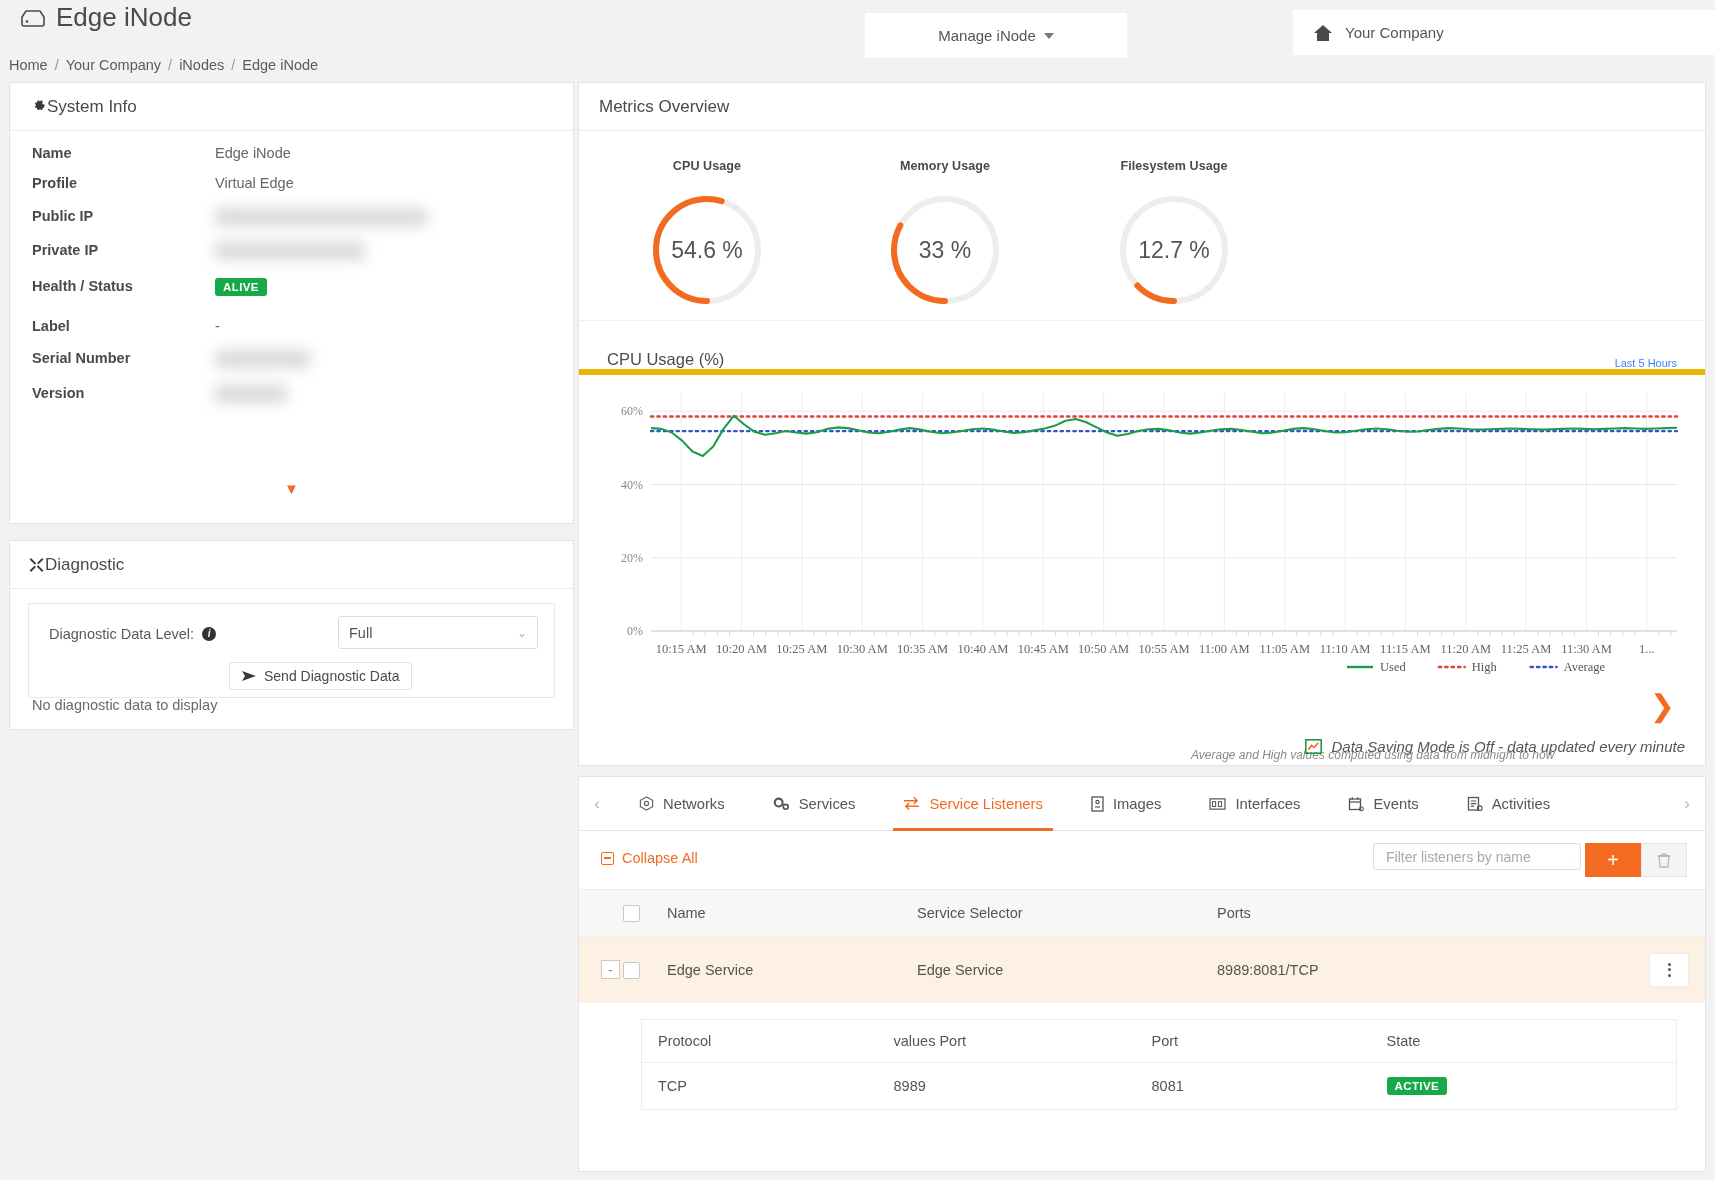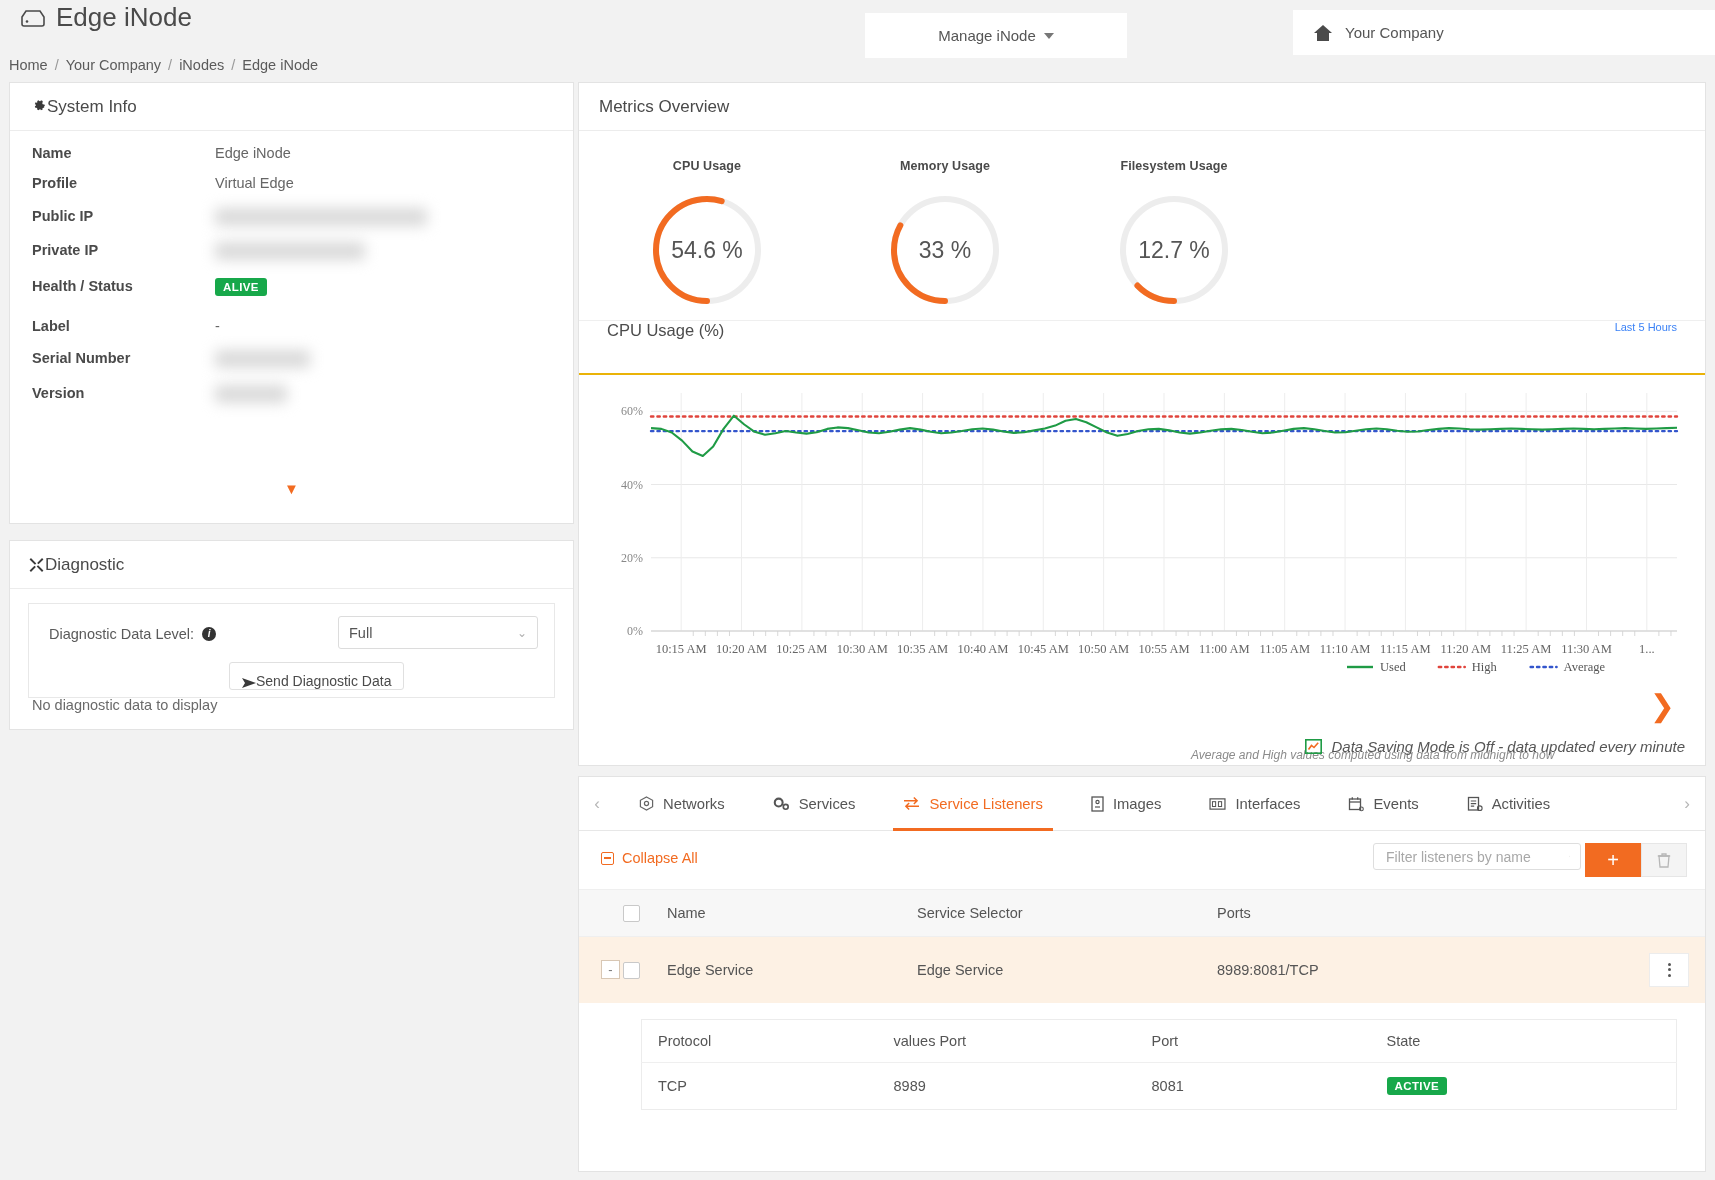--- a/index.html
+++ b/index.html
@@ -81,39 +81,39 @@
   .sel {
     position:absolute; right:16px; top:12px; width:200px; height:33px;
     border:1px solid #dcdcdc; background:#fff; border-radius:3px;
     display:flex; align-items:center; padding:0 10px;
     color:#555; font-size:14.5px; cursor:pointer;
   }
   .sel .chev { margin-left:auto; color:#b0b0b0; font-size:12px; }
   .send-btn {
     position:absolute; left:200px; top:58px; height:28px;
     background:#fff; border:1px solid #e0e0e0; border-radius:3px;
-    display:flex; align-items:flex-end; padding:0 12px;
+    display:flex; align-items:center; gap:8px; padding:0 12px;
     font-size:14px; color:#4a4a4a; cursor:pointer;
   }
   .nodiag { position:absolute; left:22px; bottom:16px; font-size:14.5px; color:#6a6a6a; }
 
   
   .metrics { position:absolute; left:578px; top:82px; right:9px; height:684px; }
   .gauges { position:relative; height:190px; border-bottom:1px solid #efefef; }
   .gauge { position:absolute; top:28px; width:200px; text-align:center; }
   .gauge .glabel { font-size:12.5px; font-weight:bold; color:#4a4a4a; letter-spacing:.1px;}
   .gauge .gwrap { position:relative; width:118px; height:118px; margin:18px auto 0; }
   .gauge .gval {
     position:absolute; inset:0; display:flex; align-items:center; justify-content:center;
     font-size:23px; color:#555;
   }
 
   .chart-head {
-    position:relative; height:54px; display:flex; align-items:flex-start;
-    padding:0 28px; border-bottom:2px solid #eab308;
+    position:relative; height:54px; display:flex; align-items:flex-end;
+    padding:0 28px; border-bottom:6px solid #eab308;
   }
   .chart-title { font-size:16.5px; color:#4c4c4c; }
   .chart-range { margin-left:auto; font-size:11px; color:#3b82f6; }
   .chart-area { position:relative; height:320px; }
   .chart-note {
     position:absolute; left:612px; top:665px;
     font-size:12px; font-style:italic; color:#8b8b8b;
   }
   .chart-next {
     position:absolute; right:30px; bottom:44px;

